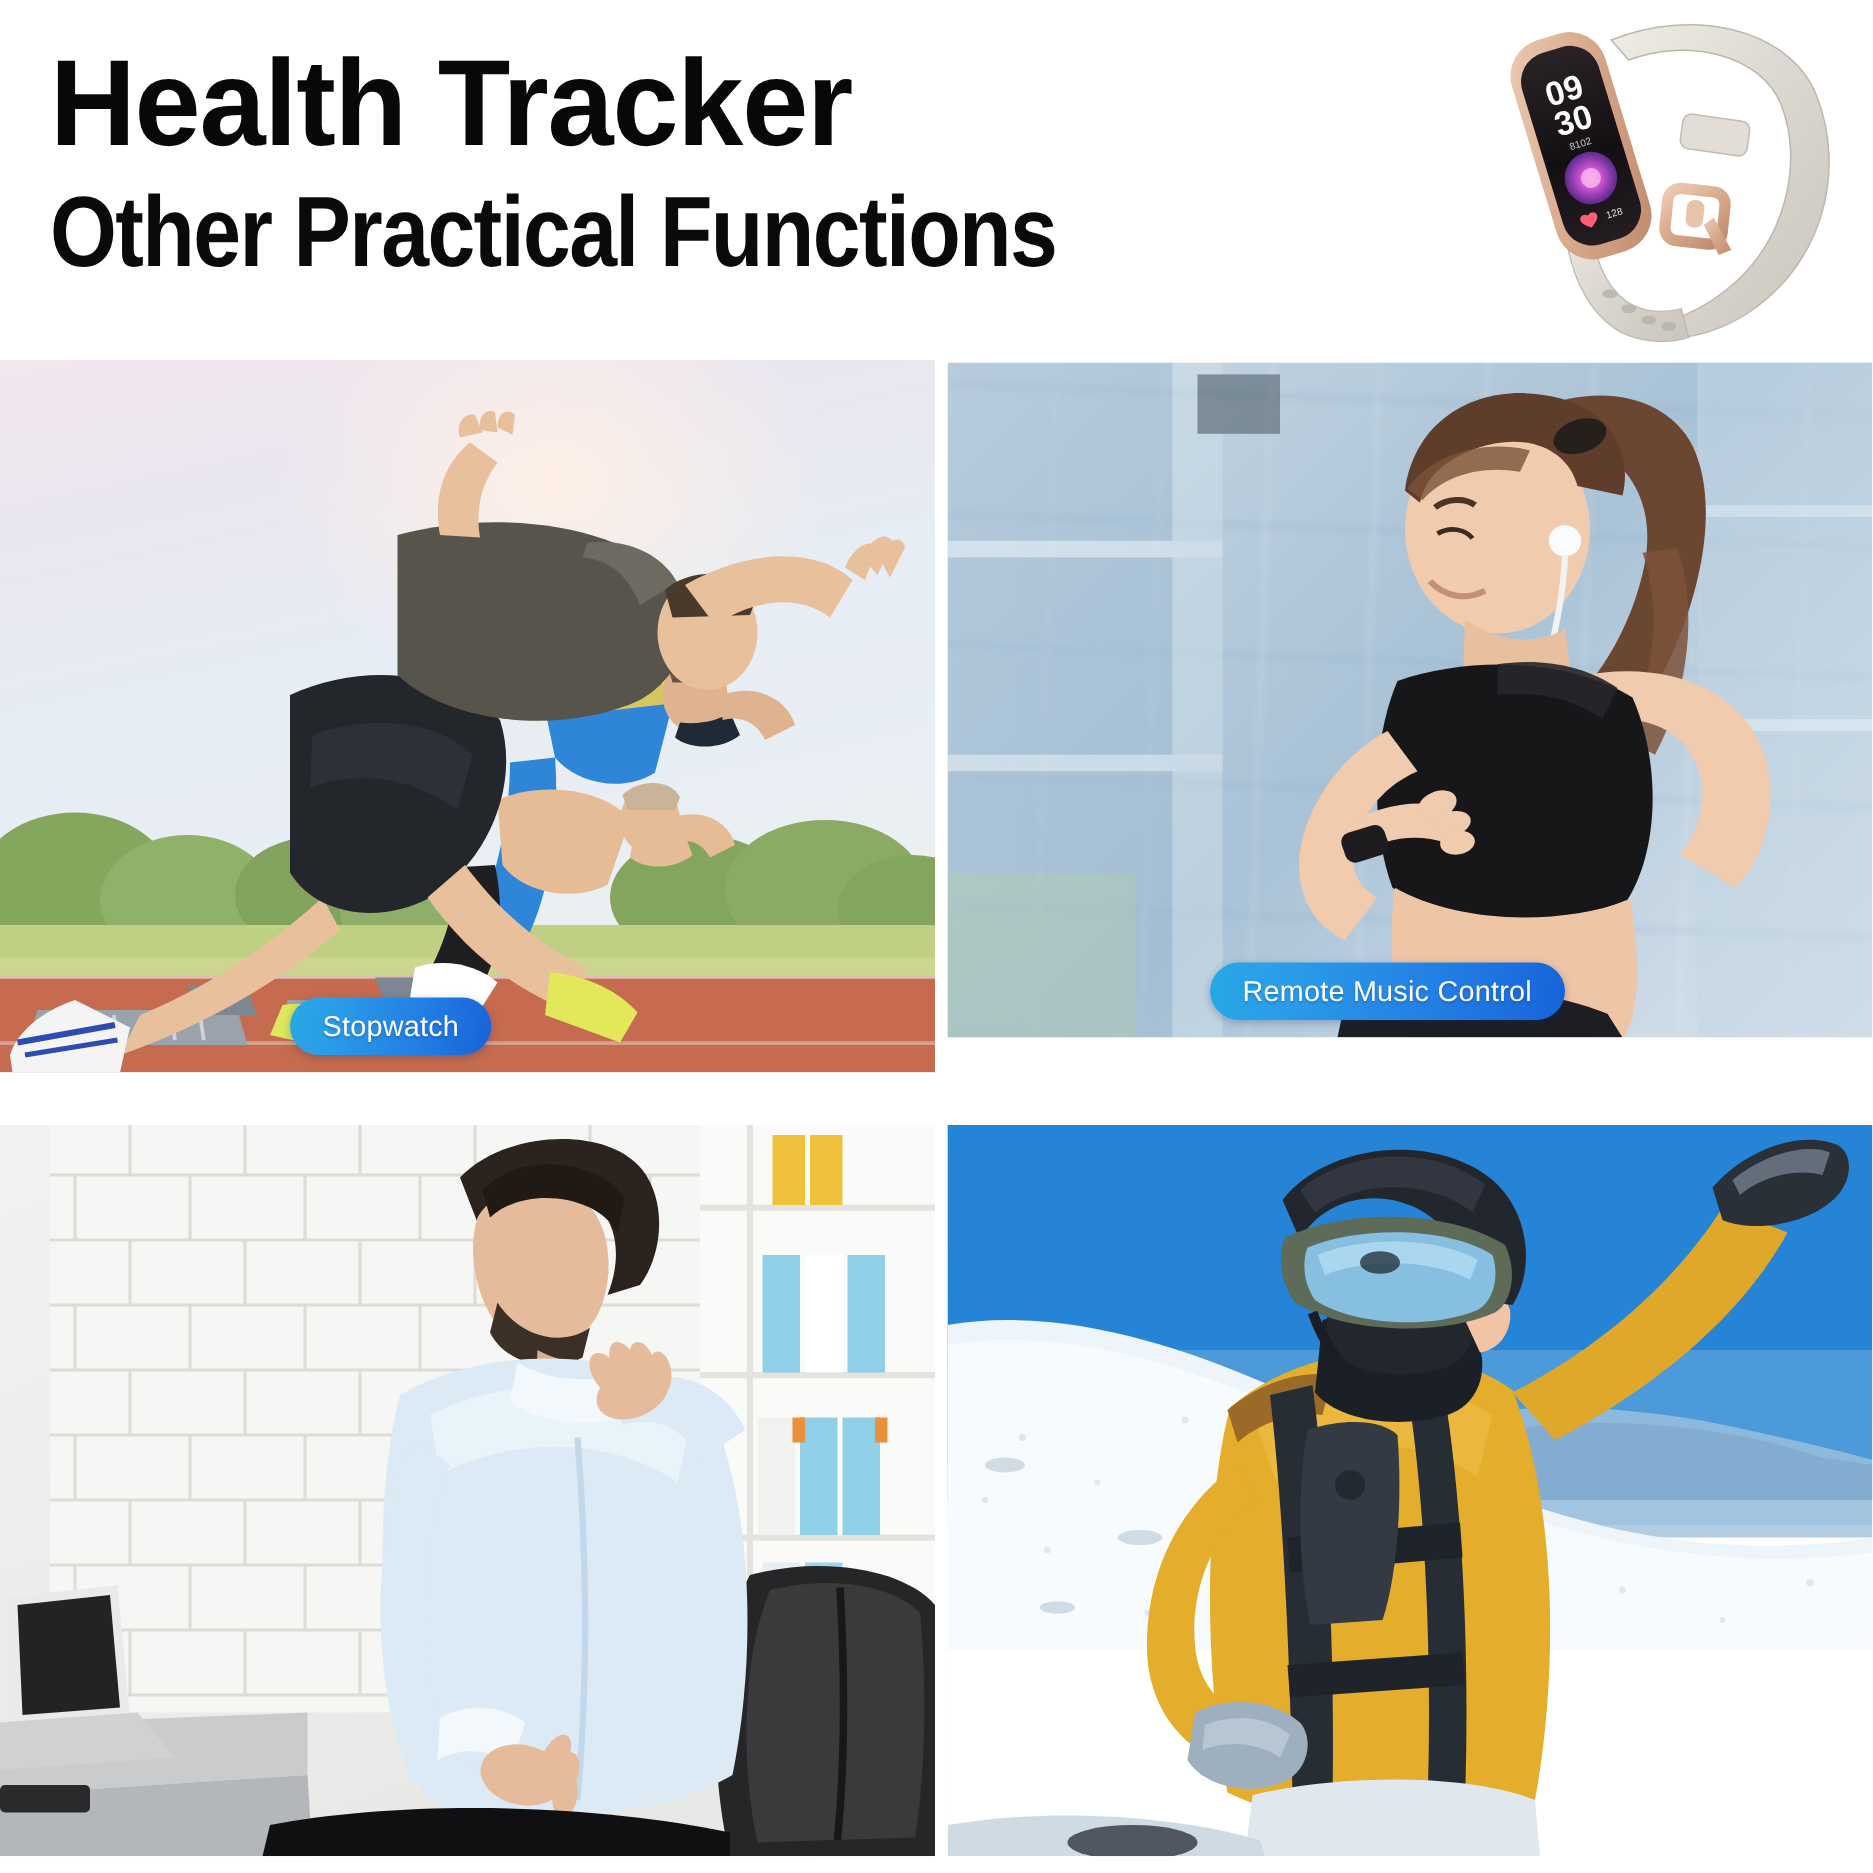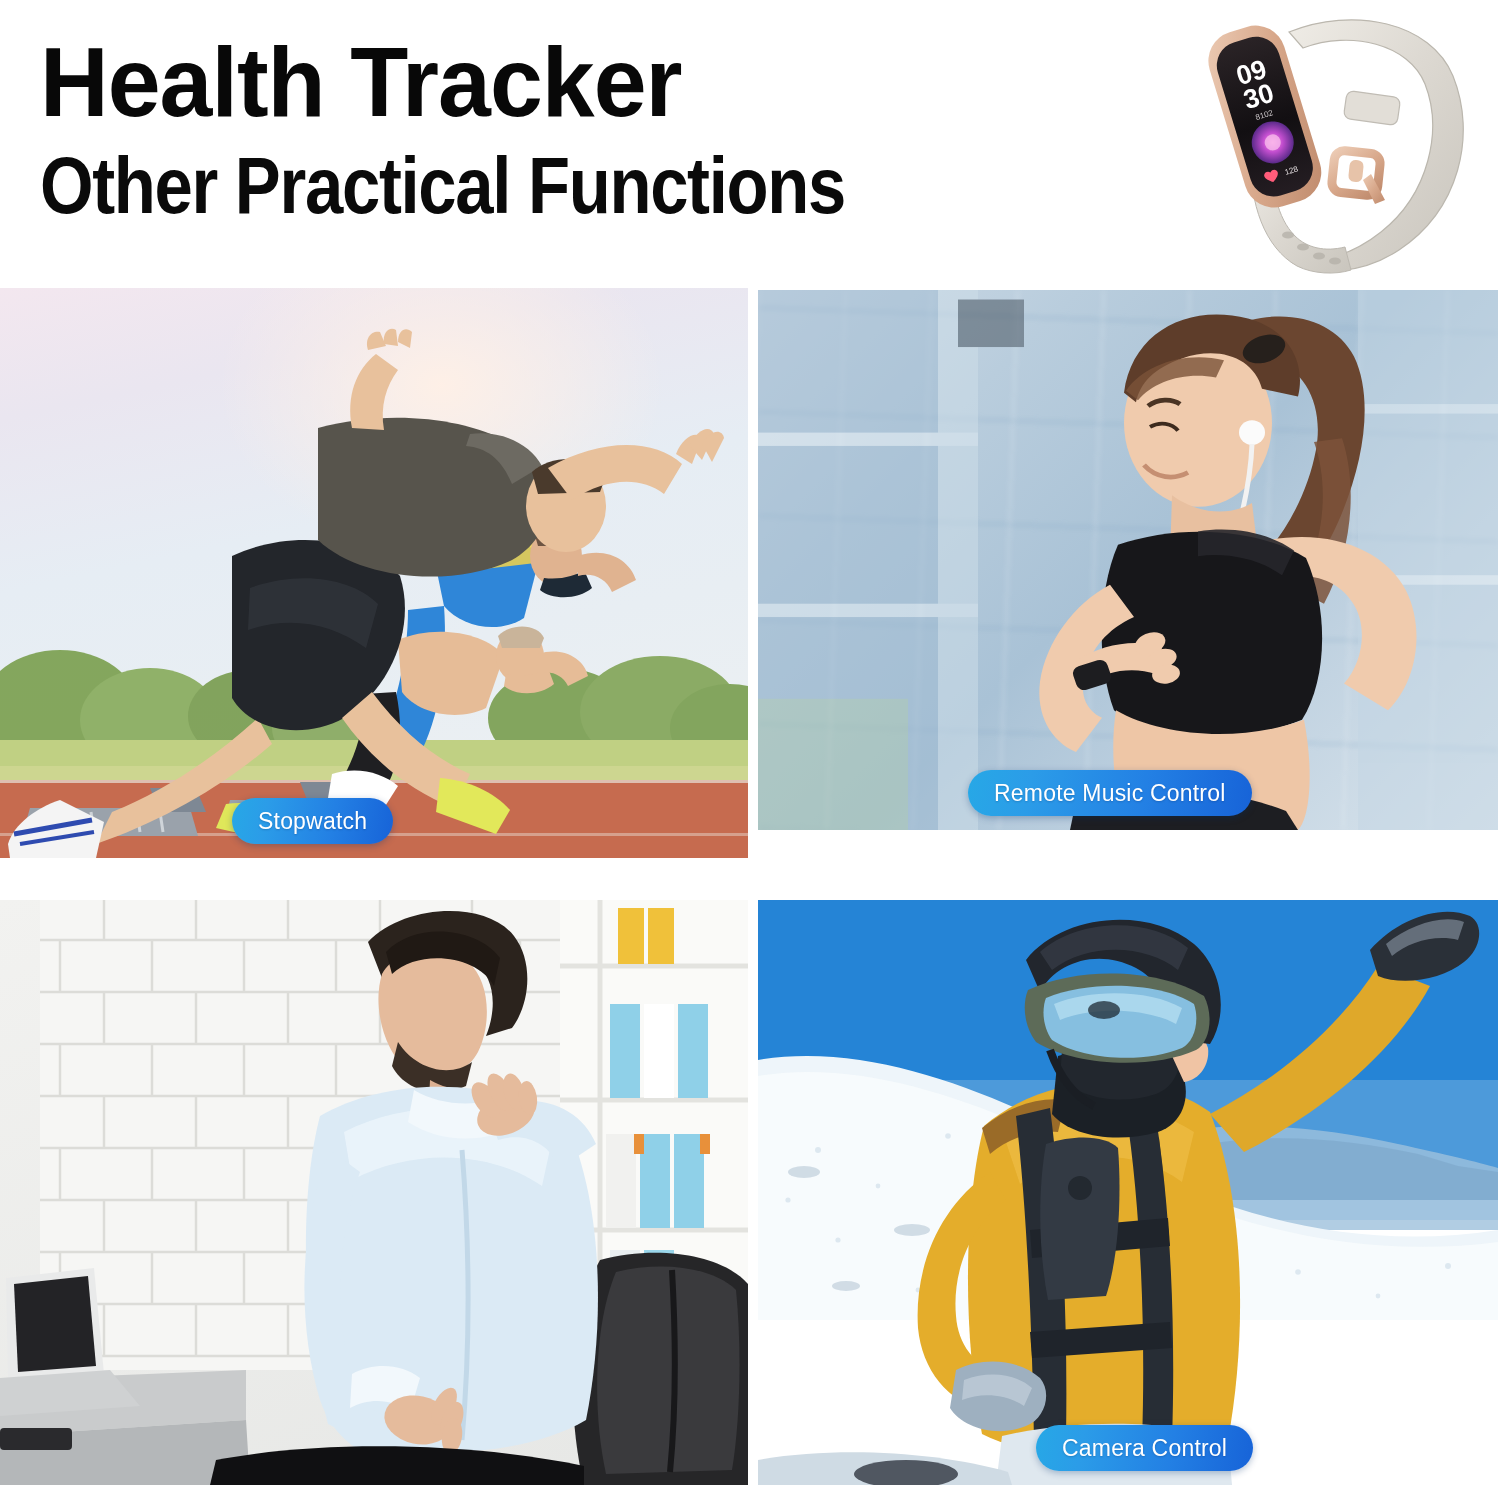--- a/index.html
+++ b/index.html
@@ -559,16 +559,15 @@
 
           <path d="M292 150 C302 178 316 196 336 206" stroke="#1a1e24" stroke-width="8" fill="none"></path>
 
           <path d="M244 536 C320 518 420 520 470 540 L474 585 L238 585 Z" fill="#dfe8ef"></path>
         </g>
 
         <path d="M0 560 C80 546 180 552 250 572 L254 585 L0 585 Z" fill="#cfdbe4"></path>
         <ellipse cx="148" cy="574" rx="52" ry="14" fill="#39404a" opacity=".85"></ellipse>
       </svg>
     </div>
-    <div class="badge br">Camera Control</div>
   </div>
 
 </div>
 
 </body></html>

